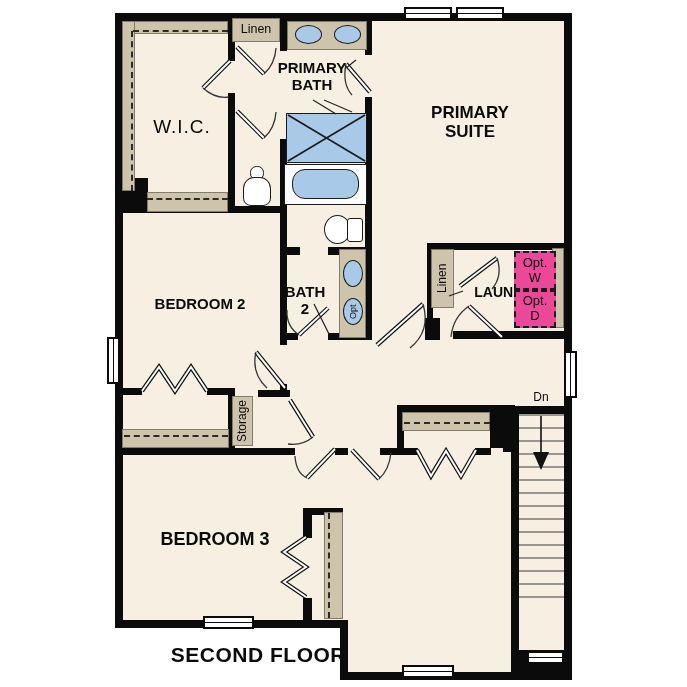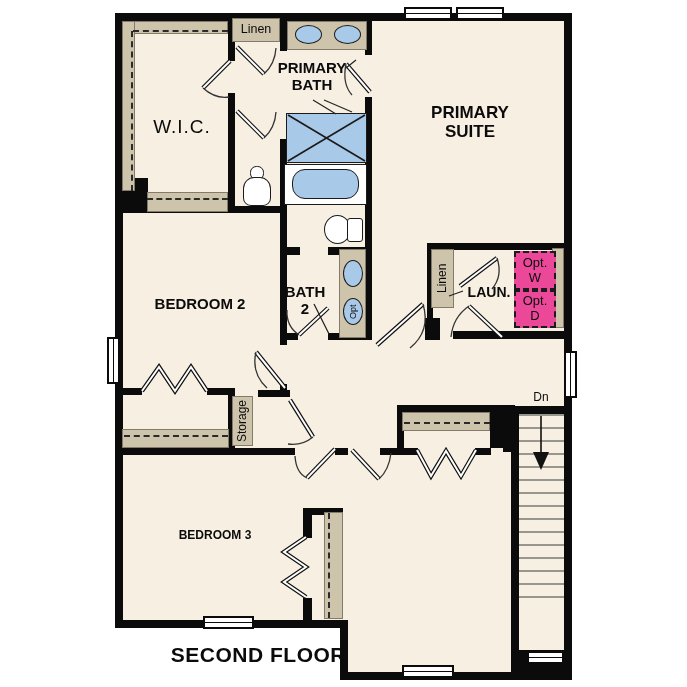--- a/index.html
+++ b/index.html
@@ -268,28 +268,28 @@
     <div>SUITE</div>
   </div>
 
   <div class="lbl bold" style="left:130px;top:296px;width:140px;font-size:15px;">BEDROOM 2</div>
 
   <div class="lbl bold" style="left:276px;top:284px;width:58px;font-size:15px;">
     <div>BATH</div>
     <div>2</div>
   </div>
 
-  <div class="lbl bold" style="left:461px;top:285px;width:56px;font-size:14px;">LAUN.</div>
+  <div class="lbl bold" style="left:461px;top:285px;width:56px;font-size:14px;text-align:right;">LAUN.</div>
 
   <div class="lbl vtext" style="left:432px;top:250px;width:21px;height:57px;font-size:12px;">Linen</div>
 
   <div class="lbl vtext" style="left:232px;top:396px;width:21px;height:50px;font-size:12px;">Storage</div>
 
   <div class="lbl vtext" style="left:343px;top:299px;width:20px;height:26px;font-size:9px;">Opt</div>
 
-  <div class="lbl bold" style="left:140px;top:529px;width:150px;font-size:12px;">BEDROOM 3</div>
+  <div class="lbl bold" style="left:140px;top:529px;width:150px;font-size:18px;">BEDROOM 3</div>
 
 
   <div class="lbl" style="left:525px;top:391px;width:32px;font-size:12px;">Dn</div>
 
   <div class="lbl bold" style="left:116px;top:643px;width:230px;font-size:21px;text-align:right;letter-spacing:.5px;">SECOND FLOOR</div>
 
 </div>
 
 </body></html>

